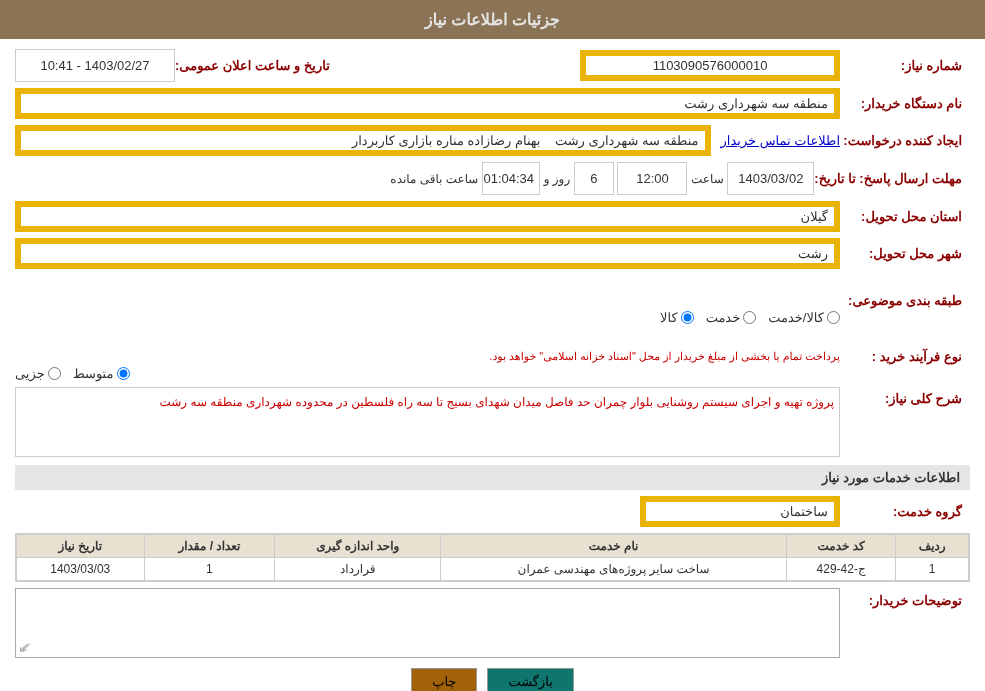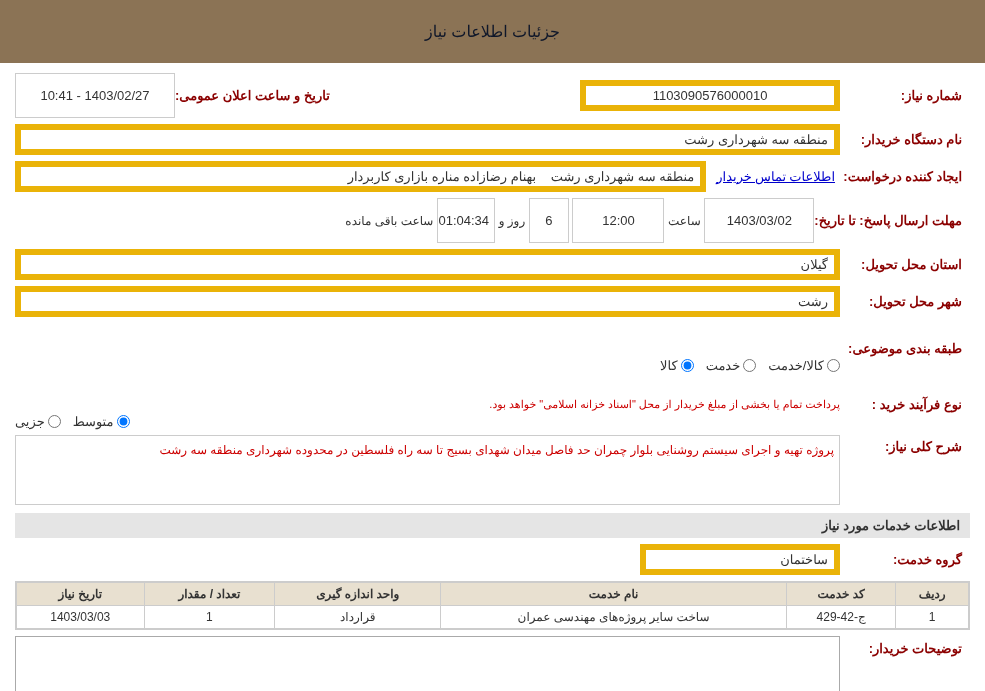--- a/index.html
+++ b/index.html
@@ -11,25 +11,25 @@
       color: #333;
     }
     .page-wrapper {
       max-width: 985px;
       margin: 0 auto;
       background: #fff;
       min-height: 691px;
     }
     .header-bar {
       background: #8B7355;
-      color: #0f172a;
+      color: #e5e5e5;
       text-align: center;
-      padding: 22px 0;
+      padding: 10px 0;
       font-size: 16px;
-      font-weight: normal;
+      font-weight: bold;
     }
     .content {
       padding: 10px 15px;
     }
     .row {
       display: flex;
       align-items: center;
       margin-bottom: 6px;
       min-height: 28px;
     }
@@ -120,21 +120,21 @@
       font-family: Tahoma, Arial, sans-serif;
     }
     .btn-print {
       background: #a16207;
     }
     .btn-back {
       background: #0f766e;
     }
     .inline-input {
       border: 1px solid #ccc;
-      padding: 14px 5px;
+      padding: 8px 5px;
       min-height: 22px;
       background: #fff;
     }
     .description-row {
       display: flex;
       align-items: flex-start;
       margin-bottom: 6px;
     }
     .description-label {
       color: #8B0000;
@@ -200,35 +200,35 @@
       <div class="field-box-sm inline-input" style="width:160px; text-align:center;">1403/02/27 - 10:41</div>
     </div>
 
     <div class="row">
       <span class="label">نام دستگاه خریدار:</span>
       <div class="field-box">منطقه سه شهرداری رشت</div>
     </div>
 
     <div class="row">
       <span class="label">ایجاد کننده درخواست:</span>
-      <span class="link-text" style="margin-left:10px; margin-right:5px;font-family:Liberation Serif, serif;">اطلاعات تماس خریدار</span>
+      <span class="link-text" style="margin-left:10px; ">اطلاعات تماس خریدار</span>
       <div class="field-box">
         <span>منطقه سه شهرداری رشت</span>
         &nbsp;&nbsp;
         <span>بهنام رضازاده مناره بازاری کاربردار</span>
       </div>
     </div>
 
     <div class="row">
       <span class="label">مهلت ارسال پاسخ: تا تاریخ:</span>
-      <div class="field-box-sm inline-input" style="width:110px; text-align:center;">1403/03/02</div>
+      <div class="field-box-sm inline-input" style="width:87px; text-align:center;">1403/03/02</div>
       &nbsp;
       <span class="small-label">ساعت</span>
       &nbsp;
-      <div class="field-box-sm inline-input" style="width:92px; text-align:center;">12:00</div>
+      <div class="field-box-sm inline-input" style="width:70px; text-align:center;">12:00</div>
       &nbsp;
       <div class="field-box-sm inline-input" style="width:40px; text-align:center;">6</div>
       &nbsp;
       <span class="small-label">روز و</span>
       &nbsp;
       <div class="field-box-sm inline-input" style="width:58px; text-align:center;">01:04:34</div>
       &nbsp;
       <span class="small-label">ساعت باقی مانده</span>
     </div>
 

